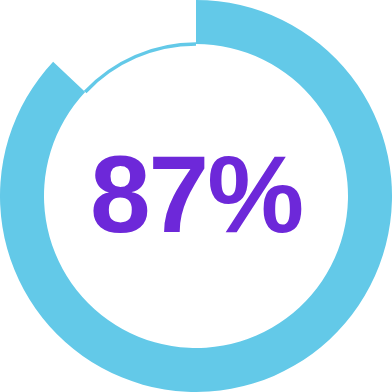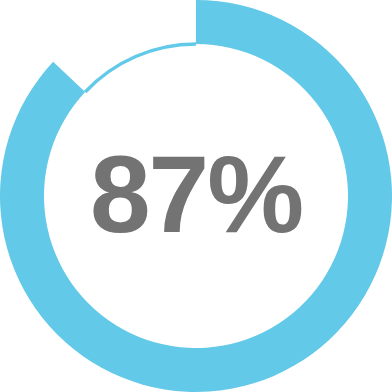--- a/index.html
+++ b/index.html
@@ -57,16 +57,16 @@
   <svg id="donut-svg" viewBox="0 0 392 392" xmlns="http://www.w3.org/2000/svg">
 
     <rect x="0" y="0" width="392" height="392" fill="#ffffff"></rect>
 
     <path id="track-arc" fill="none" stroke="#63c9e8" stroke-width="3.5" stroke-linecap="butt" d="M 85.197 91.949 A 152 152 0 0 1 196 44"></path>
 
     <path id="progress-arc" fill="#63c9e8" stroke="none" d="M 196 0 A 196 196 0 1 1 53.122 61.829 L 85.197 91.949 A 152 152 0 1 0 196 44 Z"></path>
   </svg>
 
   <div id="center-label">
-    <span id="center-value" style="color: #737373;">87%</span>
+    <span id="center-value" style="color: #6d28d9;">87%</span>
   </div>
 
 </div>
 
 </body></html>

